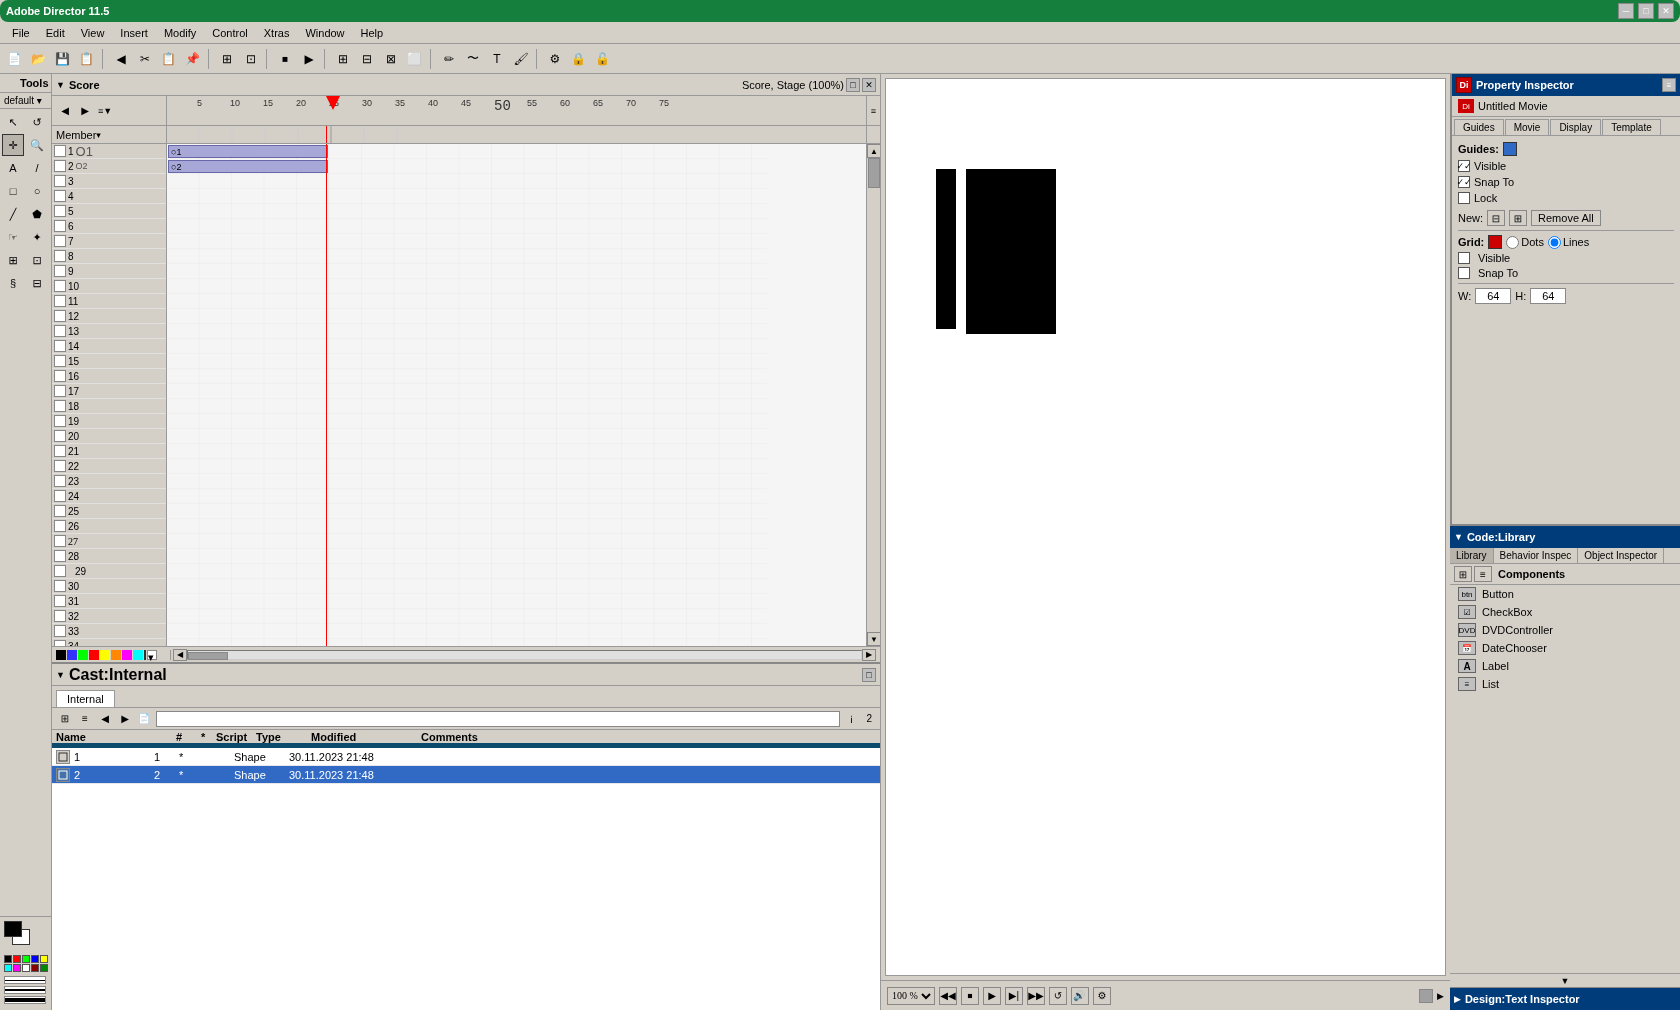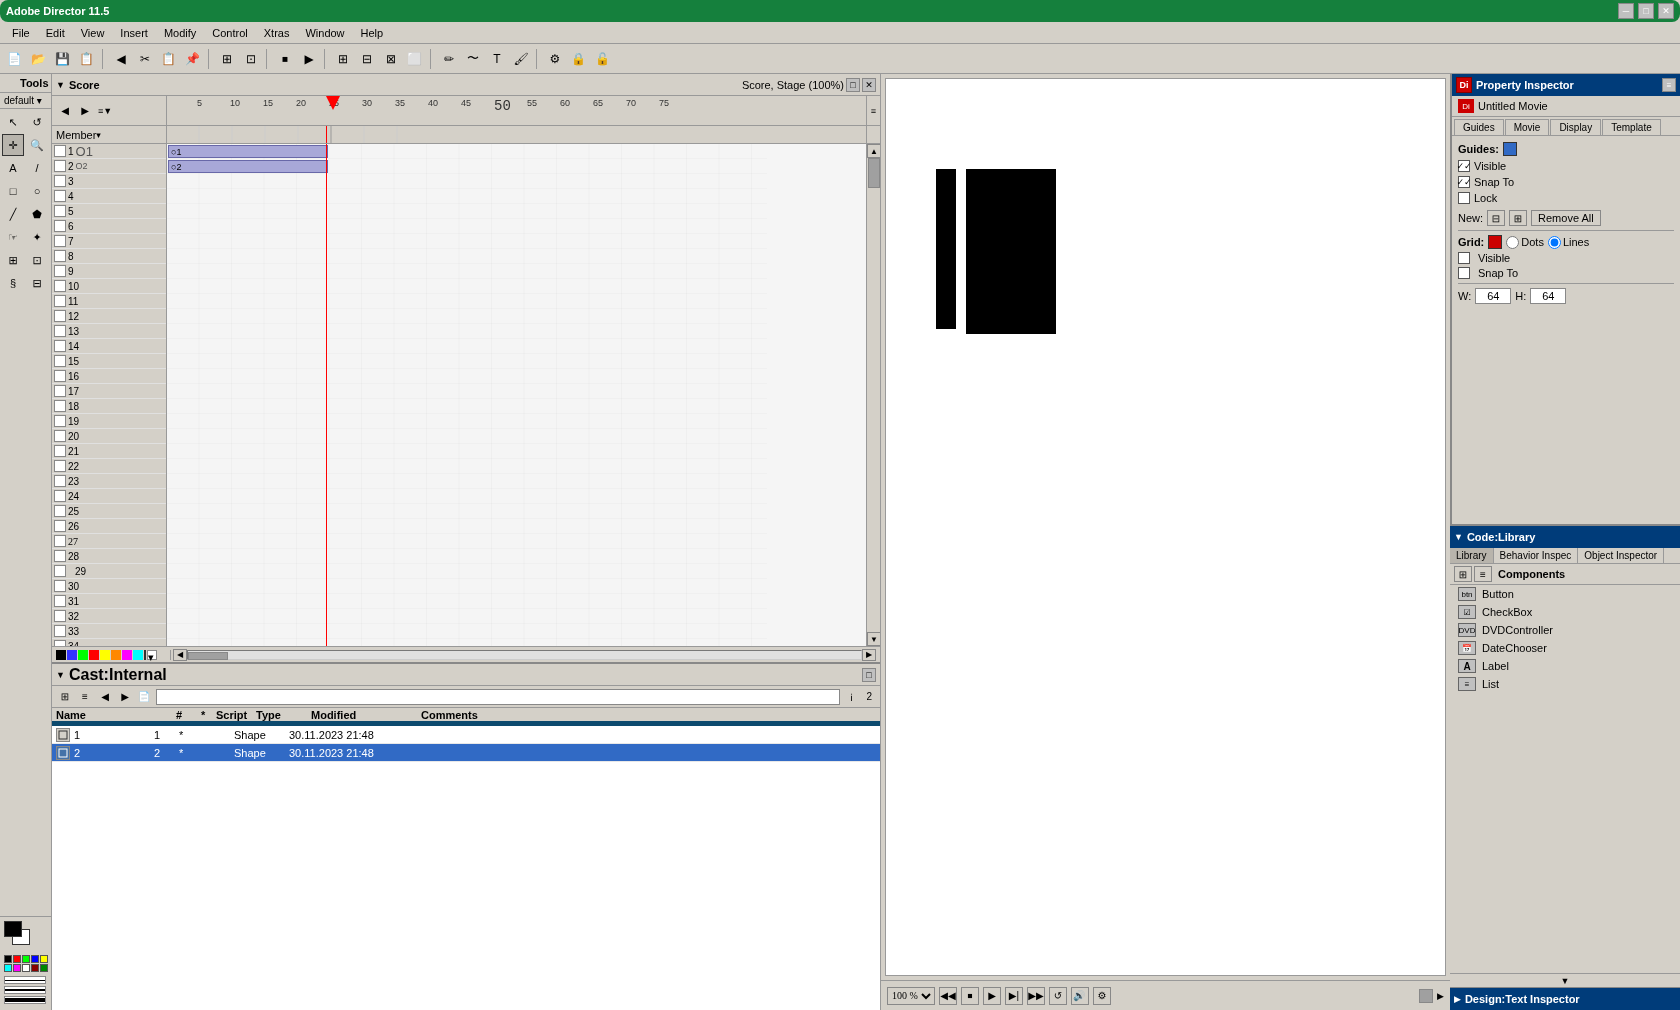--- a/index.html
+++ b/index.html
@@ -748,20 +748,23 @@
     </div>
 
     <div id="cast-panel">
       <div id="cast-panel-header">
         <div style="display: flex; align-items: center; gap: 4px;">
           <span style="font-size: 9px; cursor: pointer;">▼</span>
           <span style="font-size: 16px; font-weight: bold;">Cast:Internal</span>
         </div>
         <div style="width: 14px; height: 14px; background: #c0c0c0; border: 1px solid #888; display: flex; align-items: center; justify-content: center; font-size: 9px; cursor: pointer;">□</div>
       </div>
+      <div id="cast-tabs">
+        <div class="cast-tab active">Internal</div>
+      </div>
       <div id="cast-toolbar">
         <div class="tb-btn" style="width: 18px; height: 16px; font-size: 10px;">⊞</div>
         <div class="tb-btn" style="width: 18px; height: 16px; font-size: 10px;">≡</div>
         <div class="tb-btn" style="width: 18px; height: 16px; font-size: 10px;">◀</div>
         <div class="tb-btn" style="width: 18px; height: 16px; font-size: 10px;">▶</div>
         <div class="tb-btn" style="width: 18px; height: 16px; font-size: 10px;">📄</div>
         <input type="text" style="flex: 1 1 0%; height: 16px; font-size: 10px; border: 1px solid rgb(136, 136, 136); background: white; padding: 0px 2px;" value="">
         <div class="tb-btn" style="width: 18px; height: 16px; font-size: 10px;">ℹ</div>
         <span style="font-size: 10px; padding: 0 4px;">2</span>
       </div>

